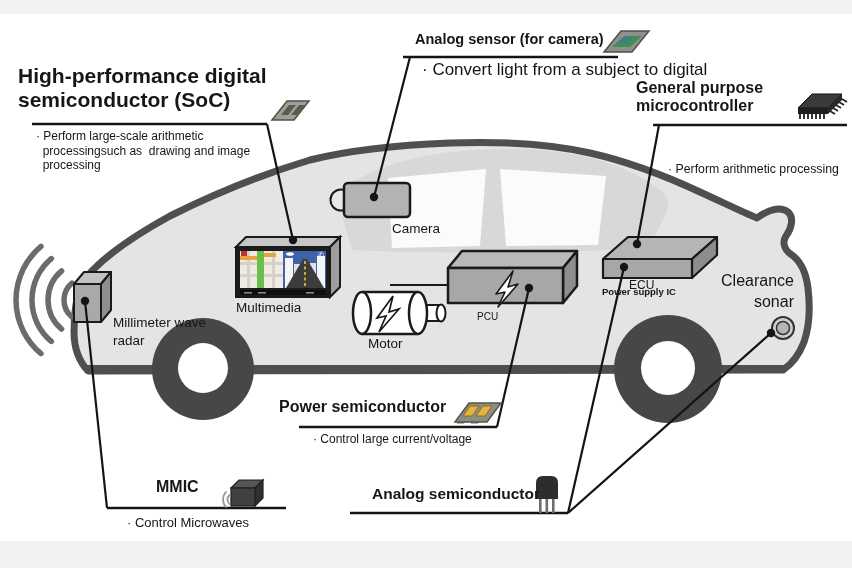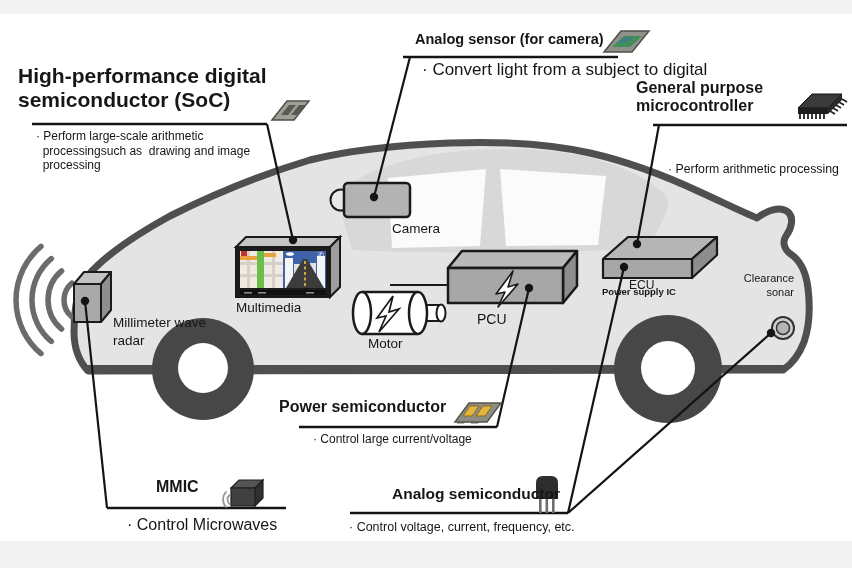--- a/index.html
+++ b/index.html
@@ -13,29 +13,29 @@
   .soc-title{left:18px;top:64px;width:268px;text-align:left;font-size:21px;font-weight:bold;line-height:1.15;}
   .soc-desc{left:36px;top:129px;font-size:12px;line-height:1.22;}
   .is-title{left:415px;top:31px;font-size:14.5px;}
   .is-desc{left:422px;top:60px;font-size:17px;}
   .mcu-title{left:636px;top:79px;font-size:16px;line-height:1.12;}
   .mcu-desc{left:668px;top:132px;font-size:12.3px;margin-top:30px;}
   .radar-lbl{left:113px;top:277px;font-size:13.5px;line-height:1.3;margin-top:37px;}
   .mm-lbl{left:236px;top:300px;width:96px;text-align:left;font-size:13.5px;}
   .cam-lbl{left:348px;top:221px;font-size:13.5px;margin-left:44px;}
   .motor-lbl{left:368px;top:336px;font-size:13.5px;}
-  .pcu-lbl{left:477px;top:311px;font-size:14px;}
+  .pcu-lbl{left:477px;top:311px;font-size:10px;}
   .ecu-lbl{left:629px;top:278px;font-size:12px;}
   .psic-lbl{left:578px;top:286px;font-size:9.5px;font-weight:bold;margin-left:24px;}
-  .sonar-lbl{left:700px;top:271px;width:94px;text-align:right;font-size:11px;line-height:1.3;}
+  .sonar-lbl{left:700px;top:271px;width:94px;text-align:right;font-size:16px;line-height:1.3;}
   .pow-title{left:279px;top:397px;font-size:16px;}
   .pow-desc{left:313px;top:432px;font-size:12px;}
   .mmic-title{left:156px;top:477px;font-size:16px;}
-  .mmic-desc{left:127px;top:515px;font-size:16px;}
-  .an-title{left:392px;top:485px;font-size:15.5px;}
+  .mmic-desc{left:127px;top:515px;font-size:13px;}
+  .an-title{left:372px;top:485px;font-size:15.5px;}
   .an-desc{left:349px;top:520px;font-size:12.5px;}
 </style>
 </head>
 <body>
 
 <div class="stage">
 
 <svg width="852" height="568" viewBox="0 0 852 568">
 
   <rect x="0" y="0" width="852" height="14" fill="#f2f2f3"></rect>
@@ -265,15 +265,14 @@
 <div class="lbl sonar-lbl">Clearance
 sonar</div>
 
 <div class="lbl title pow-title">Power semiconductor</div>
 <div class="lbl pow-desc">· Control large current/voltage</div>
 
 <div class="lbl title mmic-title">MMIC</div>
 <div class="lbl mmic-desc">· Control Microwaves</div>
 
 <div class="lbl title an-title">Analog semiconductor</div>
-<div class="lbl an-desc">· Control voltage, current, frequency, etc.</div>
 
 </div>
 
 </body></html>

